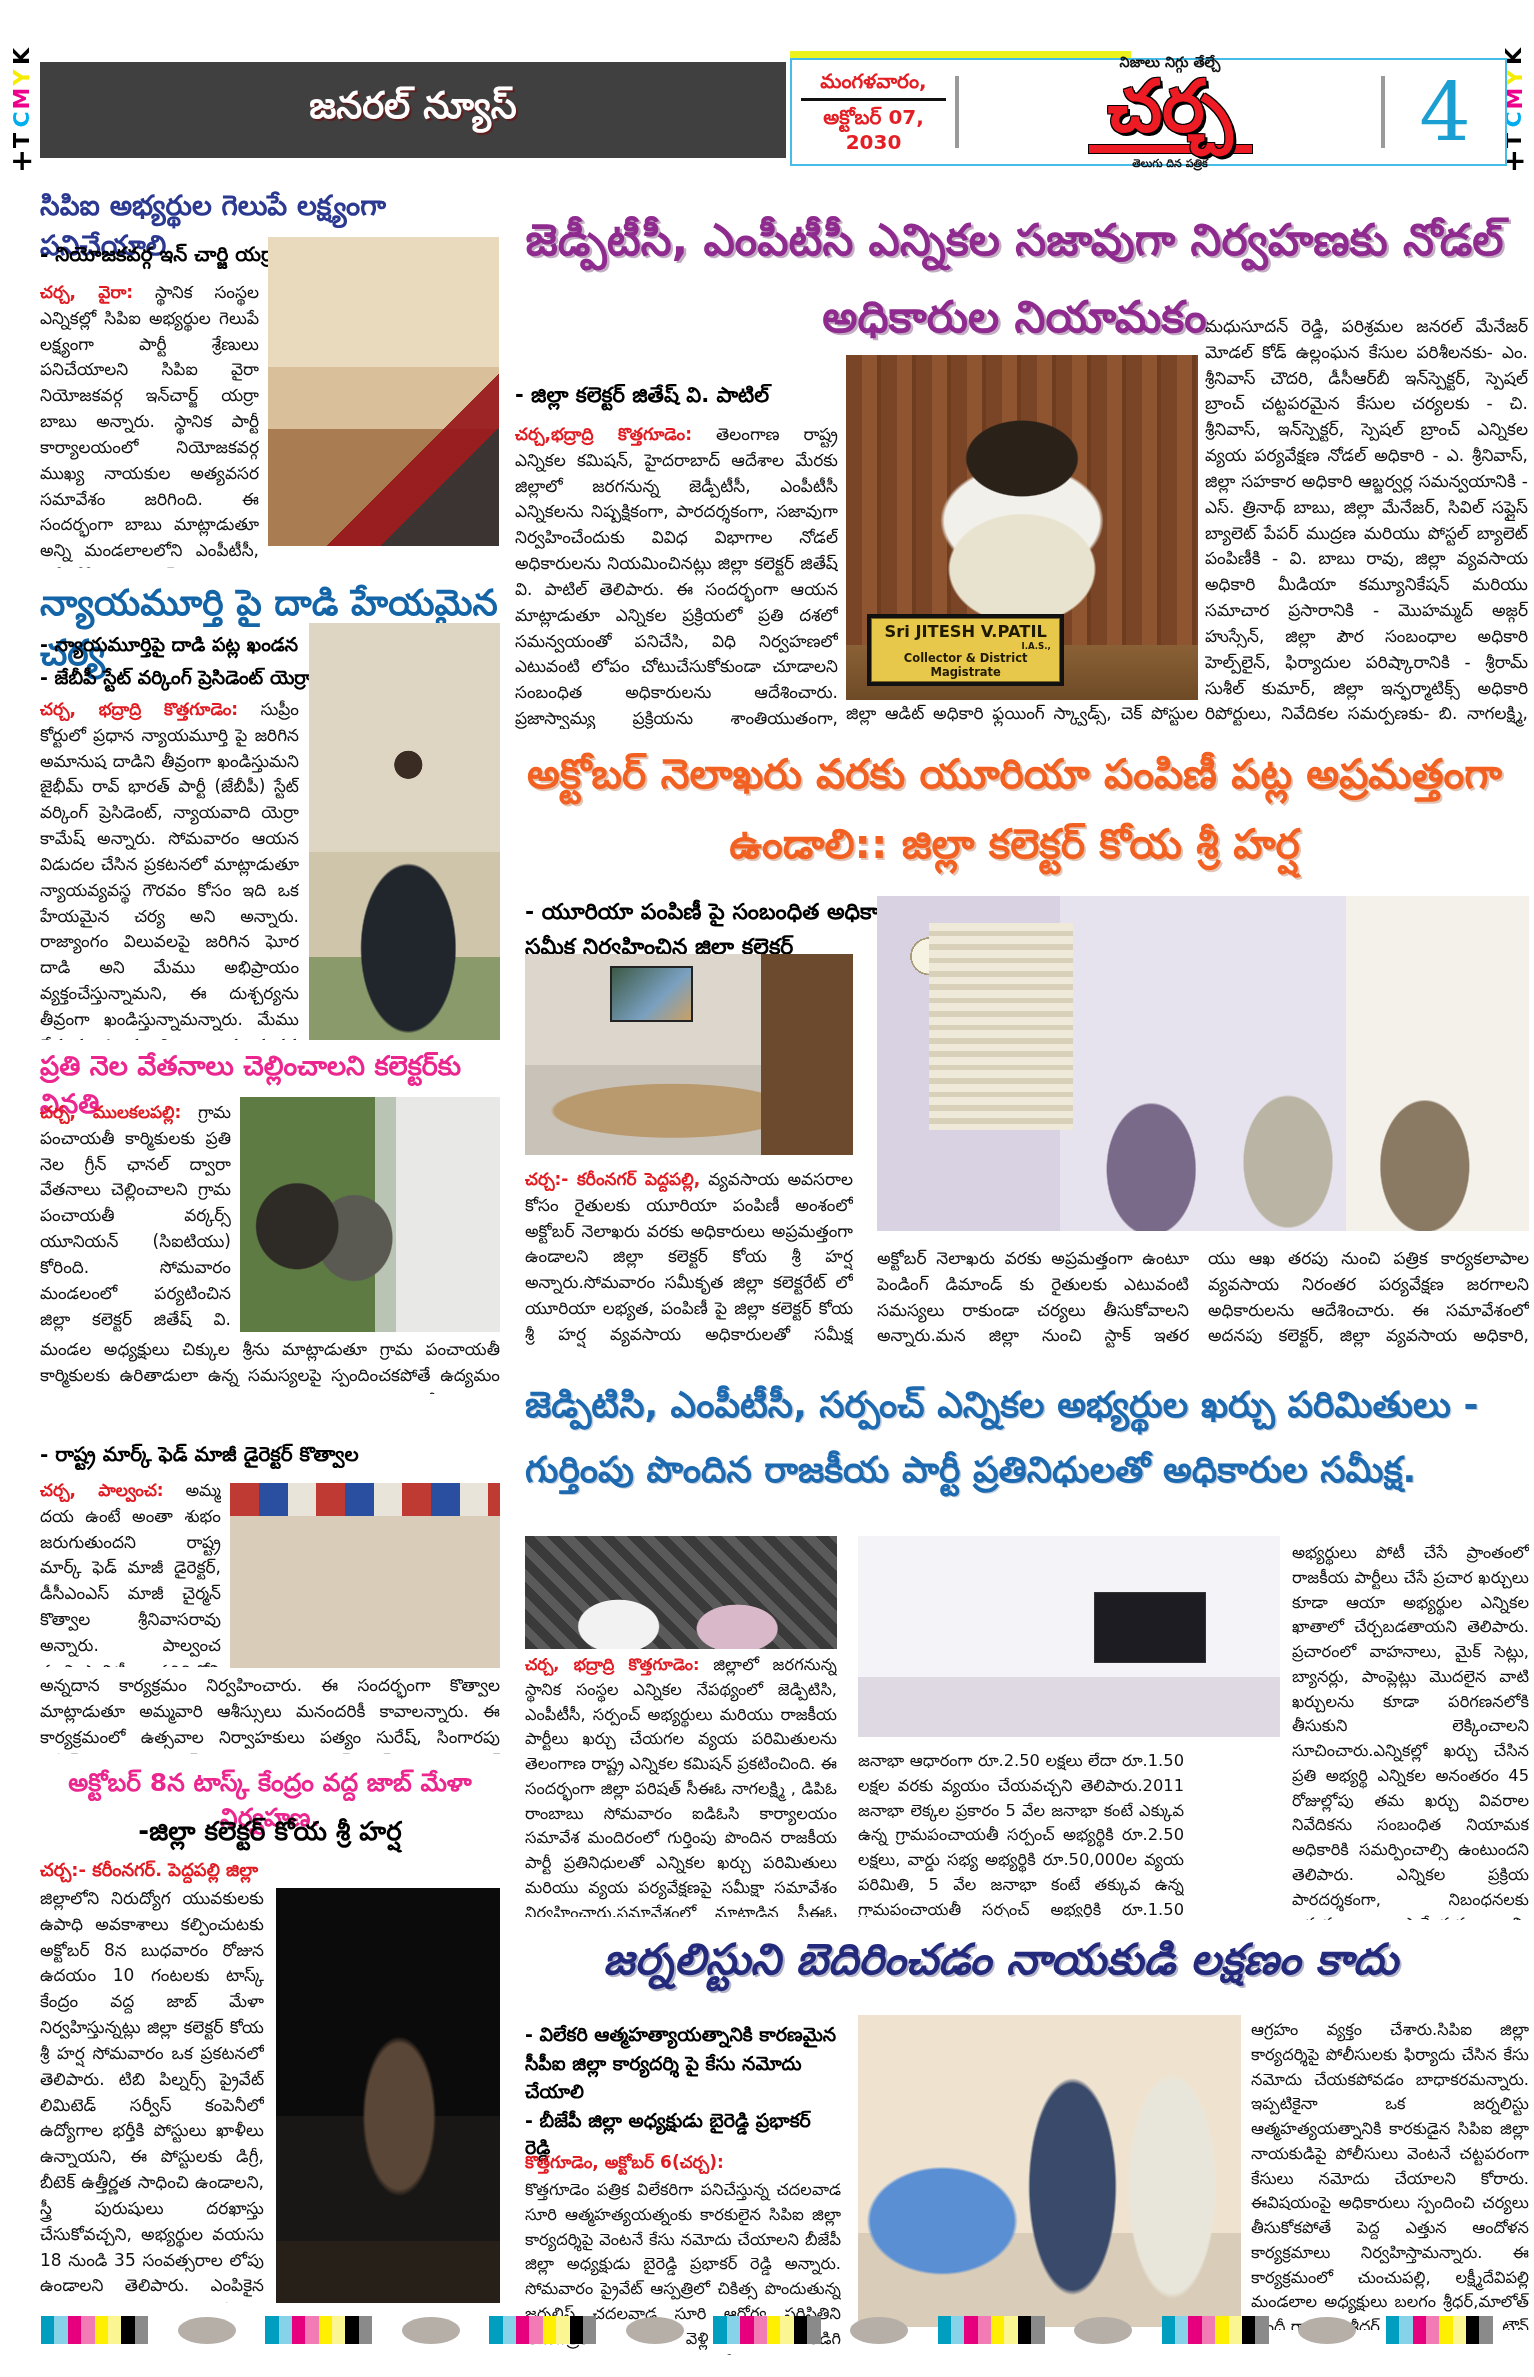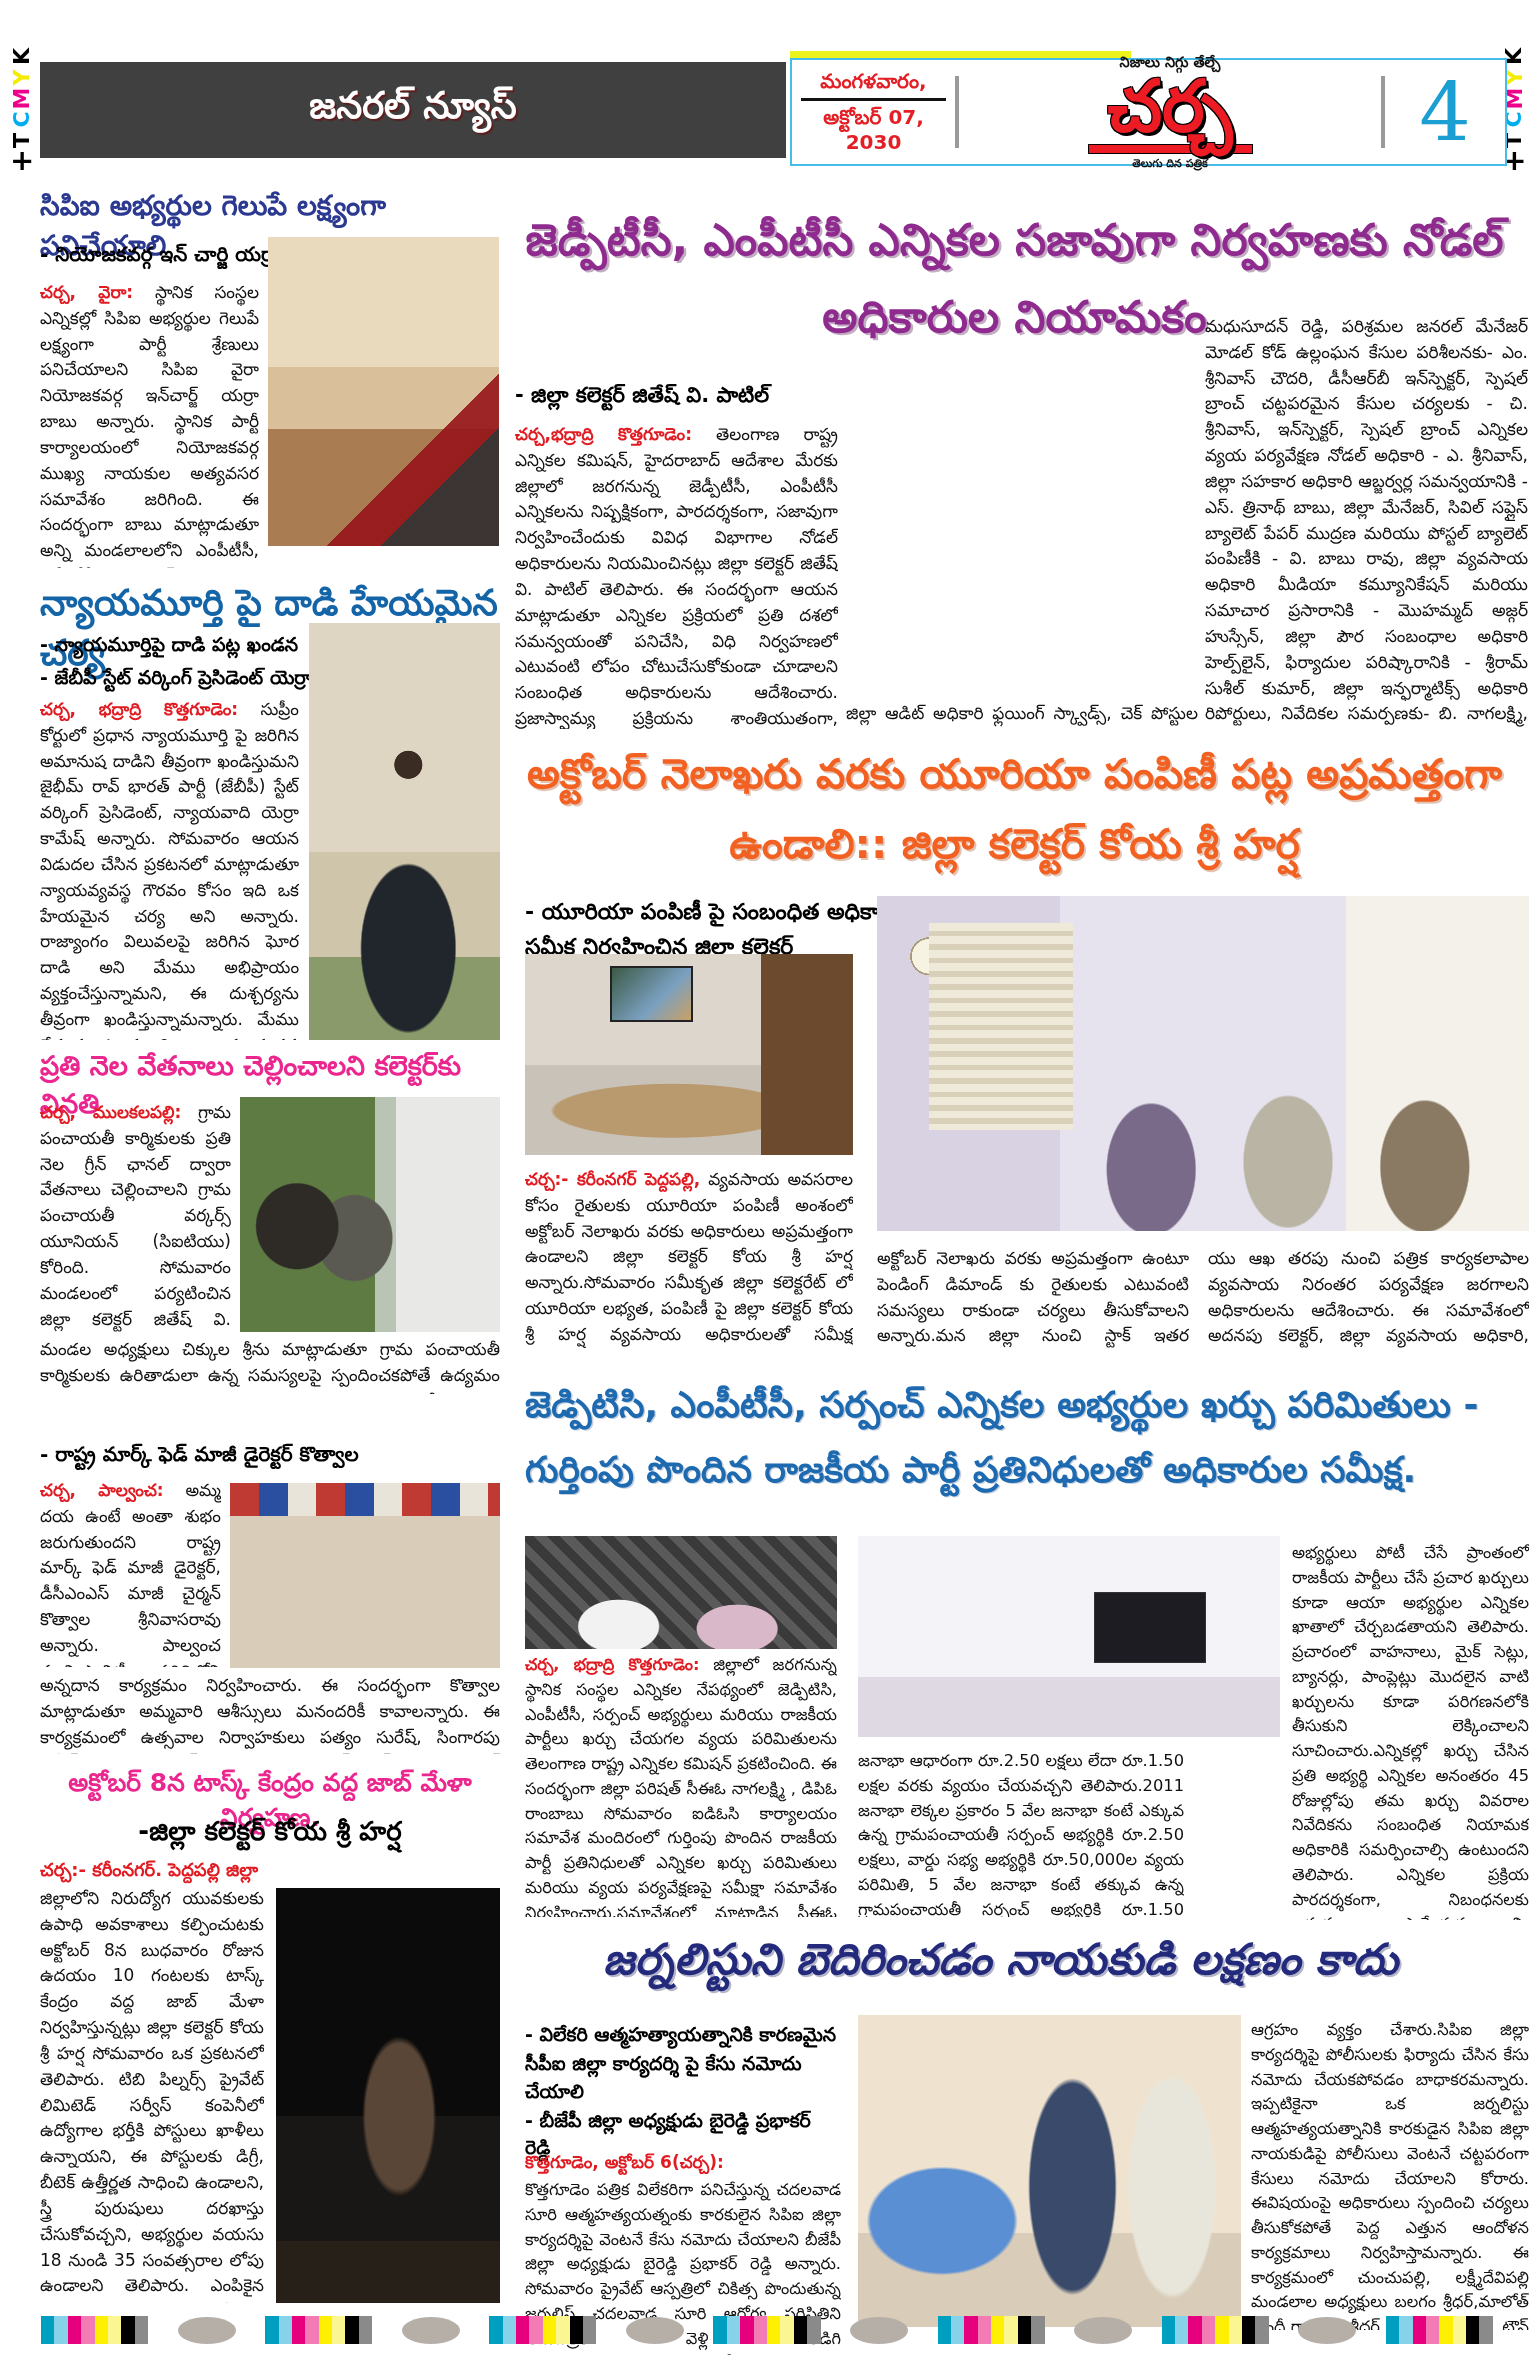--- a/index.html
+++ b/index.html
@@ -149,20 +149,30 @@
   <div class="abs body-col" style="left:40px;top:1673px;width:460px;height:81px;">అన్నదాన కార్యక్రమం నిర్వహించారు. ఈ సందర్భంగా కొత్వాల మాట్లాడుతూ అమ్మవారి ఆశీస్సులు మనందరికీ కావాలన్నారు. ఈ కార్యక్రమంలో ఉత్సవాల నిర్వాహకులు పత్యం సురేష్, సింగారపు రమేష్, సత్తెనపల్లి శ్రీనాథ్, ఇమ్మడి సాయికుమార్ బ్రదర్స్, బాడిషా శంకర్ రావు, మాజీ జెడ్పిటిసి యర్రంశెట్టి ముత్తయ్య, మండల కాంగ్రెస్ అధ్యక్షులు కొండం వెంకన్న, ధర్మసోత్ ఉపేందర్ నాయక్, శనగ రామచందర్, అశ్విన్, సమ్మిడి జనార్దన్ రెడ్డి తదితరులు పాల్గొన్నారు.</div>
 
   <div class="abs hl hl-pink" style="left:40px;top:1768px;width:460px;font-size:25px;text-align:center;">అక్టోబర్ 8న టాస్క్ కేంద్రం వద్ద జాబ్ మేళా నిర్వహణ.</div>
   <div class="abs byline" style="left:40px;top:1816px;width:460px;font-size:26px;text-align:center;">-జిల్లా కలెక్టర్ కోయ శ్రీ హర్ష</div>
   <div class="abs dateline" style="left:40px;top:1859px;width:335px;font-size:18px;">చర్చ:- కరీంనగర్. పెద్దపల్లి జిల్లా</div>
   <div class="abs photo ph-jobmela" style="left:276px;top:1888px;width:224px;height:415px;"></div>
   <div class="abs body-col" style="left:40px;top:1886px;width:224px;height:417px;">జిల్లాలోని నిరుద్యోగ యువకులకు ఉపాధి అవకాశాలు కల్పించుటకు అక్టోబర్ 8న బుధవారం రోజున ఉదయం 10 గంటలకు టాస్క్ కేంద్రం వద్ద జాబ్ మేళా నిర్వహిస్తున్నట్లు జిల్లా కలెక్టర్ కోయ శ్రీ హర్ష సోమవారం ఒక ప్రకటనలో తెలిపారు. టిబి పిల్నర్స్ ప్రైవేట్ లిమిటెడ్ సర్వీస్ కంపెనీలో ఉద్యోగాల భర్తీకి పోస్టులు ఖాళీలు ఉన్నాయని, ఈ పోస్టులకు డిగ్రీ, బీటెక్ ఉత్తీర్ణత సాధించి ఉండాలని, స్త్రీ పురుషులు దరఖాస్తు చేసుకోవచ్చని, అభ్యర్థుల వయసు 18 నుండి 35 సంవత్సరాల లోపు ఉండాలని తెలిపారు. ఎంపికైన అభ్యర్థులకు నెల వేతనం అందజేస్తారని తెలిపారు. ఆసక్తి గల అభ్యర్థులు పైన తెలిపిన సమయానికి హాజరుకావాలని, మరిన్ని వివరాలకు 9059506807 నందు సంప్రదించాలని జిల్లా కలెక్టర్ కోయ శ్రీ హర్ష ప్రకటనలో తెలిపారు.</div>
 
   <div class="abs hl hl-purple" style="left:515px;top:201px;width:999px;font-size:44px;line-height:1.75;text-align:center;">జెడ్పీటీసీ, ఎంపీటీసీ ఎన్నికల సజావుగా నిర్వహణకు నోడల్ అధికారుల నియామకం</div>
   <div class="abs byline" style="left:515px;top:383px;width:335px;font-size:21px;">- జిల్లా కలెక్టర్ జితేష్ వి. పాటిల్</div>
+  <div class="abs photo ph-collector" style="left:846px;top:355px;width:352px;height:345px;">
+    <div class="desk"></div>
+    <div class="nameplate">
+      <div class="inner">
+        <div class="np1">Sri JITESH V.PATIL</div>
+        <div class="np2">I.A.S.,</div>
+        <div class="np3">Collector &amp; District Magistrate</div>
+      </div>
+    </div>
+  </div>
   <div class="abs body-col" style="left:515px;top:422px;width:323px;height:307px;">
     <span class="dateline">చర్చ,భద్రాద్రి కొత్తగూడెం:</span>
     <span>తెలంగాణ రాష్ట్ర ఎన్నికల కమిషన్, హైదరాబాద్ ఆదేశాల మేరకు జిల్లాలో జరగనున్న జెడ్పీటీసీ, ఎంపీటీసీ ఎన్నికలను నిష్పక్షికంగా, పారదర్శకంగా, సజావుగా నిర్వహించేందుకు వివిధ విభాగాల నోడల్ అధికారులను నియమించినట్లు జిల్లా కలెక్టర్ జితేష్ వి. పాటిల్ తెలిపారు. ఈ సందర్భంగా ఆయన మాట్లాడుతూ ఎన్నికల ప్రక్రియలో ప్రతి దశలో సమన్వయంతో పనిచేసి, విధి నిర్వహణలో ఎటువంటి లోపం చోటుచేసుకోకుండా చూడాలని సంబంధిత అధికారులను ఆదేశించారు. ప్రజాస్వామ్య ప్రక్రియను శాంతియుతంగా, పారదర్శకంగా నిర్వహించడం అందరి బాధ్యత అని కలెక్టర్ సూచించారు.జిల్లా స్థాయిలో వివిధ కార్యకలాపాలకు క్రింది అధికారులు నోడల్ అధికారులుగా నియమితులయ్యారు: మానవ వనరుల నిర్వహణకు - బి. నాగలక్ష్మి, జిల్లా విద్యా అధికారి బ్యాలెట్ బాక్సుల నిర్వహణకు - జె. నరేందర్, జిల్లా మార్కెటింగ్ అధికారి రవాణా నిర్వహణకు - వెంకట రమణ, జిల్లా రవాణా అధికారి శిక్షణ కార్యక్రమాల నిర్వహణకు - కె. శ్రీరామ్, జిల్లా ఉపాధి అధికారిబీ సాయి కృష్ణ, సబ్జెక్ట్ అసిస్టెంట్, విద్యా శాఖ సామగ్రి నిర్వహణకు - జి. దినేశ్ కుమార్, సహాయ సంచాలకుడు (మైన్స్ జియోలజిస్ట్) వి.బి.టి.వి. రమణ రావు,</span>
   </div>
   <div class="abs body-col" style="left:846px;top:701px;width:352px;height:28px;">జిల్లా ఆడిట్ అధికారి ఫ్లయింగ్ స్క్వాడ్స్, చెక్ పోస్టుల పర్యవేక్షణకు</div>
   <div class="abs body-col" style="left:1205px;top:314px;width:323px;height:415px;">మధుసూదన్ రెడ్డి, పరిశ్రమల జనరల్ మేనేజర్ మోడల్ కోడ్ ఉల్లంఘన కేసుల పరిశీలనకు- ఎం. శ్రీనివాస్ చౌదరి, డీసీఆర్‌బీ ఇన్‌స్పెక్టర్, స్పెషల్ బ్రాంచ్ చట్టపరమైన కేసుల చర్యలకు - చి. శ్రీనివాస్, ఇన్‌స్పెక్టర్, స్పెషల్ బ్రాంచ్ ఎన్నికల వ్యయ పర్యవేక్షణ నోడల్ అధికారి - ఎ. శ్రీనివాస్, జిల్లా సహకార అధికారి ఆబ్జర్వర్ల సమన్వయానికి - ఎస్. త్రినాథ్ బాబు, జిల్లా మేనేజర్, సివిల్ సప్లైస్ బ్యాలెట్ పేపర్ ముద్రణ మరియు పోస్టల్ బ్యాలెట్ పంపిణీకి - వి. బాబు రావు, జిల్లా వ్యవసాయ అధికారి మీడియా కమ్యూనికేషన్ మరియు సమాచార ప్రసారానికి - మొహమ్మద్ అజ్గర్ హుస్సేన్, జిల్లా పౌర సంబంధాల అధికారి హెల్ప్‌లైన్, ఫిర్యాదుల పరిష్కారానికి - శ్రీరామ్ సుశీల్ కుమార్, జిల్లా ఇన్ఫర్మాటిక్స్ అధికారి రిపోర్టులు, నివేదికల సమర్పణకు- బి. నాగలక్ష్మి, సీఈఓ, జిల్లా పరిషత్ బీ కె. చంద్రశేఖర్,ఉప ఈఓ, జిల్లా పరిషత్ వెబ్‌కాస్టింగ్ పర్యవేక్షణకు - జె. సైదేశ్వం రావు, ఈ-డీఎం, భద్రాద్రి కొత్తగూ డెంబీ హెచ్. వెంకటేశ్వరావు, జిల్లా ఇంటర్మీడియట్ విద్యా అధికారినోడల్ అధికారులు ఎన్నికల నిర్వహణలో క్రమశిక్షణతో, సమయపాలనతో వ్యవహరించాలని, రాష్ట్ర ఎన్నికల కమిషన్ సూచనలను అమలు చేయాలని కలెక్టర్ జితేష్ వి. పాటిల్ సూచించారు.</div>
 
   <div class="abs hl hl-orange" style="left:515px;top:740px;width:999px;font-size:41px;line-height:1.7;text-align:center;">అక్టోబర్ నెలాఖరు వరకు యూరియా పంపిణీ పట్ల అప్రమత్తంగా ఉండాలి:: జిల్లా కలెక్టర్ కోయ శ్రీ హర్ష</div>
   <div class="abs byline" style="left:525px;top:894px;width:446px;font-size:22px;line-height:1.6;">- యూరియా పంపిణీ పై సంబంధిత అధికారులతో సమీక్ష నిర్వహించిన జిల్లా కలెక్టర్</div>
   <div class="abs photo ph-urea-left" style="left:525px;top:954px;width:328px;height:201px;">

